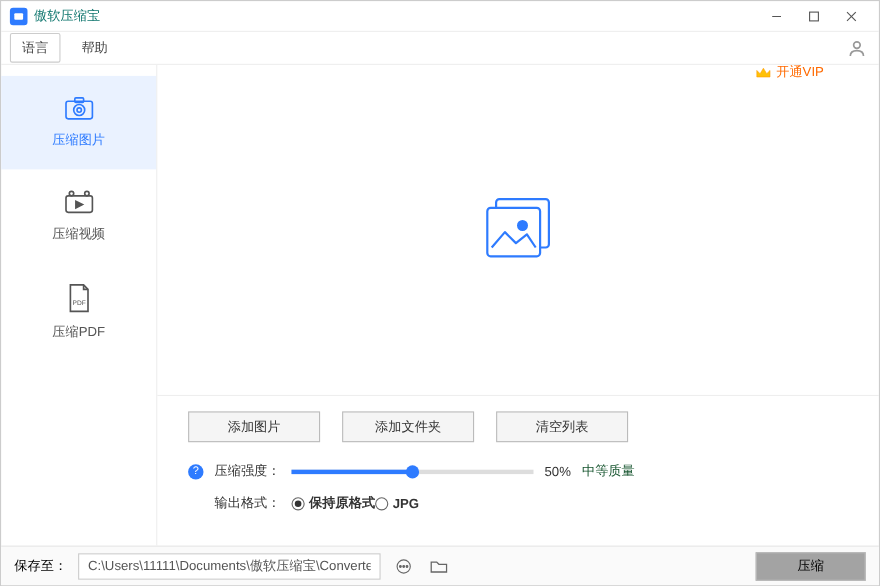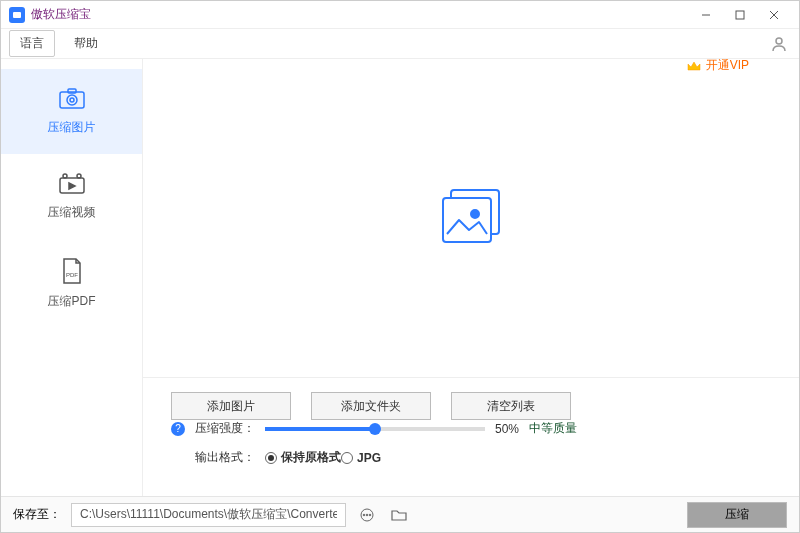--- a/index.html
+++ b/index.html
@@ -1,21 +1,21 @@
 <!DOCTYPE html>
 <html><head>
 <meta charset="utf-8">
 <style>
 * { margin: 0; padding: 0; box-sizing: border-box; font-family: "Microsoft YaHei", sans-serif; }
 body { width: 800px; height: 533px; background: #fff; border: 1px solid #ccc; display: flex; flex-direction: column; overflow: hidden; }
 
 .titlebar { height: 28px; display: flex; align-items: center; padding: 0 8px; border-bottom: 1px solid #eee; }
 .titlebar .app-icon { width: 16px; height: 16px; background: #2e7bff; border-radius: 3px; margin-right: 6px; display: flex; align-items: center; justify-content: center; }
 .titlebar .app-icon::before { content: ""; width: 8px; height: 6px; background: #fff; border-radius: 1px; }
-.titlebar .title { font-size: 12px; color: #701a75; }
+.titlebar .title { font-size: 12px; color: #0f766e; }
 .titlebar .spacer { flex: 1; }
 .win-btn { width: 34px; height: 28px; display: flex; align-items: center; justify-content: center; cursor: pointer; }
 .win-btn svg { stroke: #555; }
 
 .menubar { height: 30px; display: flex; align-items: center; padding: 0 8px; border-bottom: 1px solid #eee; gap: 8px; }
 .menu-item { font-size: 12px; color: #444; padding: 4px 10px; border: 1px solid transparent; border-radius: 2px; cursor: pointer; }
 .menu-item.boxed { border-color: #ccc; }
 .menubar .spacer { flex: 1; }
 .vip { display: flex; align-items: center; gap: 4px; color: #ff6a00; font-size: 12px; cursor: pointer; margin-top: 44px; }
 .user-icon { width: 24px; height: 24px; display: flex; align-items: center; justify-content: center; margin-left: 10px; cursor: pointer; }
@@ -26,21 +26,21 @@
 .side-item { display: flex; flex-direction: column; align-items: center; gap: 8px; padding: 18px 0; font-size: 12px; color: #555; cursor: pointer; }
 .side-item.active { background: #eaf2ff; color: #2e7bff; }
 .side-item svg { stroke: #555; }
 .side-item.active svg { stroke: #2e7bff; }
 
 .main { flex: 1; display: flex; flex-direction: column; }
 .drop-area { flex: 1; display: flex; flex-direction: column; align-items: center; justify-content: center; gap: 14px; cursor: pointer; }
 .drop-text { color: #2e7bff; font-size: 16px; }
 
 .controls { border-top: 1px solid #eee; padding: 14px 28px 18px; }
-.btn-row { display: flex; gap: 20px; }
+.btn-row { display: flex; gap: 20px; margin-bottom: 18px; }
 .ctrl-btn { width: 120px; height: 28px; border: 1px solid #bbb; background: #f5f5f5; font-size: 12px; color: #333; cursor: pointer; }
 .row { display: flex; align-items: center; gap: 10px; font-size: 12px; color: #333; margin-bottom: 12px; }
 .help-icon { width: 14px; height: 14px; border-radius: 50%; background: #2e7bff; color: #fff; font-size: 10px; display: flex; align-items: center; justify-content: center; cursor: pointer; }
 .slider { flex: 0 0 220px; height: 4px; background: #ddd; position: relative; }
 .slider-fill { position: absolute; height: 100%; background: #2e7bff; left: 0; }
 .slider-handle { position: absolute; width: 12px; height: 12px; background: #2e7bff; border-radius: 50%; top: -4px; transform: translateX(-50%); cursor: pointer; }
 .quality-label { color: #14532d; }
 .radio-group { display: flex; gap: 0; align-items: center; font-weight: bold; }
 .radio { display: flex; align-items: center; gap: 4px; cursor: pointer; }
 .radio-circle { width: 12px; height: 12px; border: 1px solid #666; border-radius: 50%; display: flex; align-items: center; justify-content: center; }

